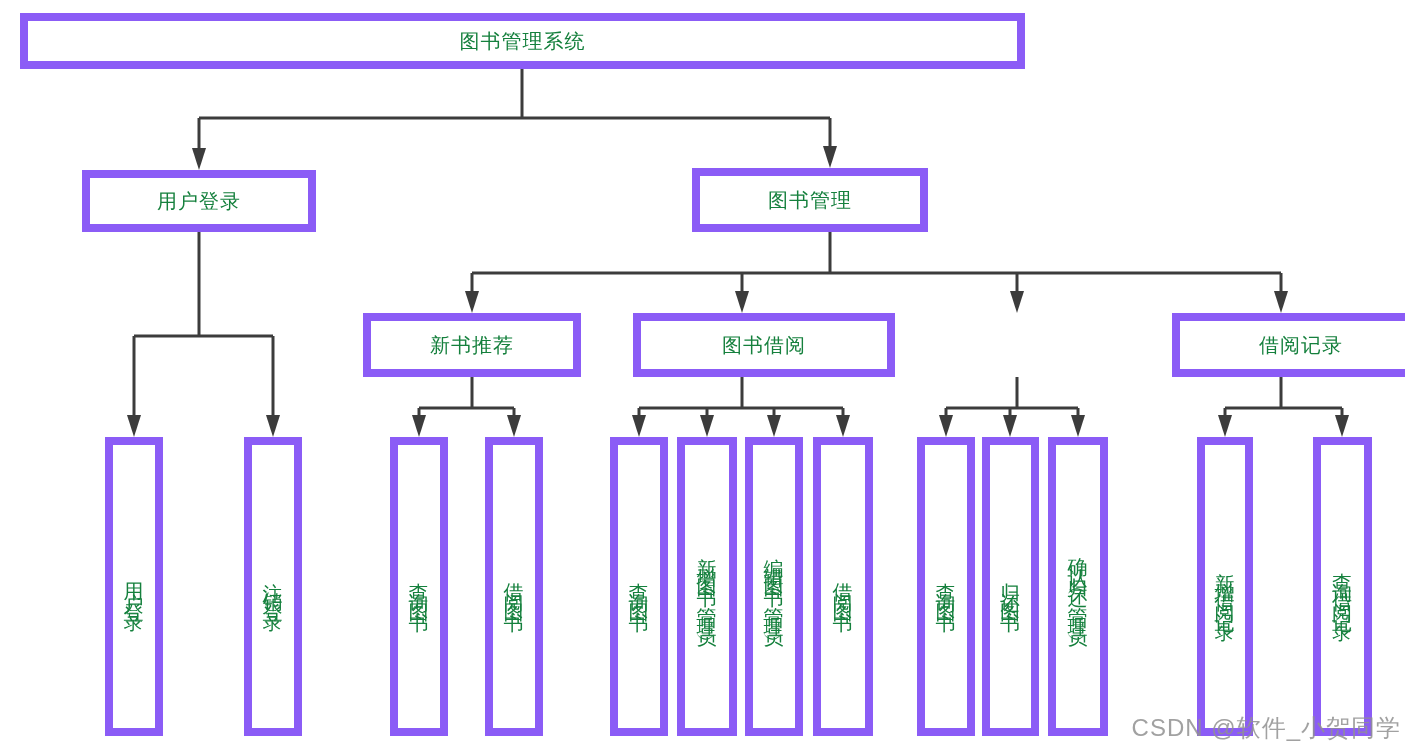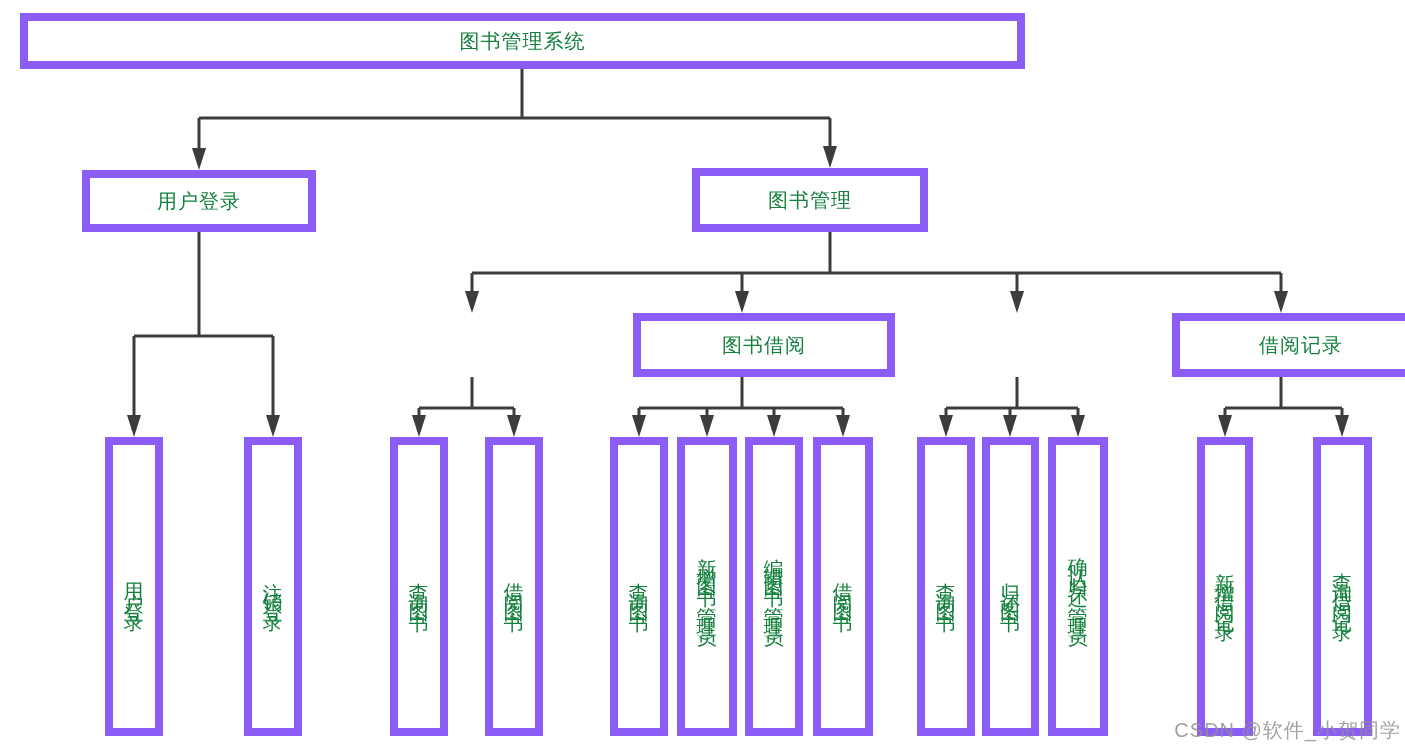--- a/index.html
+++ b/index.html
@@ -32,21 +32,21 @@
     writing-mode:vertical-rl;
     text-orientation:mixed;
     font-size:20px;
     letter-spacing:10px;
     line-height:1;
   }
   #watermark{
     position:absolute;
     right:4px;bottom:3px;
     z-index:3;
-    font-size:20px;
+    font-size:24px;
     color:rgba(145,145,145,0.85);
     letter-spacing:1px;
     white-space:nowrap;
   }
   line,path{stroke:#3c3c3c;stroke-width:3;fill:none;}
   polygon{fill:#3c3c3c;stroke:none;}
 </style>
 </head>
 <body>
 
@@ -111,20 +111,23 @@
     <span class="label">图书管理系统</span>
   </div>
 
   <div class="node h" style="left:82px;top:170px;width:234px;height:62px;">
     <span class="label">用户登录</span>
   </div>
   <div class="node h" style="left:684px;top:168px;width:236px;height:64px;margin-left:8px;">
     <span class="label">图书管理</span>
   </div>
 
+  <div class="node h" style="left:363px;top:313px;width:218px;height:64px;">
+    <span class="label">新书推荐</span>
+  </div>
   <div class="node h" style="left:633px;top:313px;width:262px;height:64px;">
     <span class="label">图书借阅</span>
   </div>
   <div class="node h" style="left:1172px;top:313px;width:258px;height:64px;">
     <span class="label">借阅记录</span>
   </div>
 
   <div class="node v" style="left:105px;top:437px;width:58px;height:299px;">
     <span class="label">用户登录</span>
   </div>

